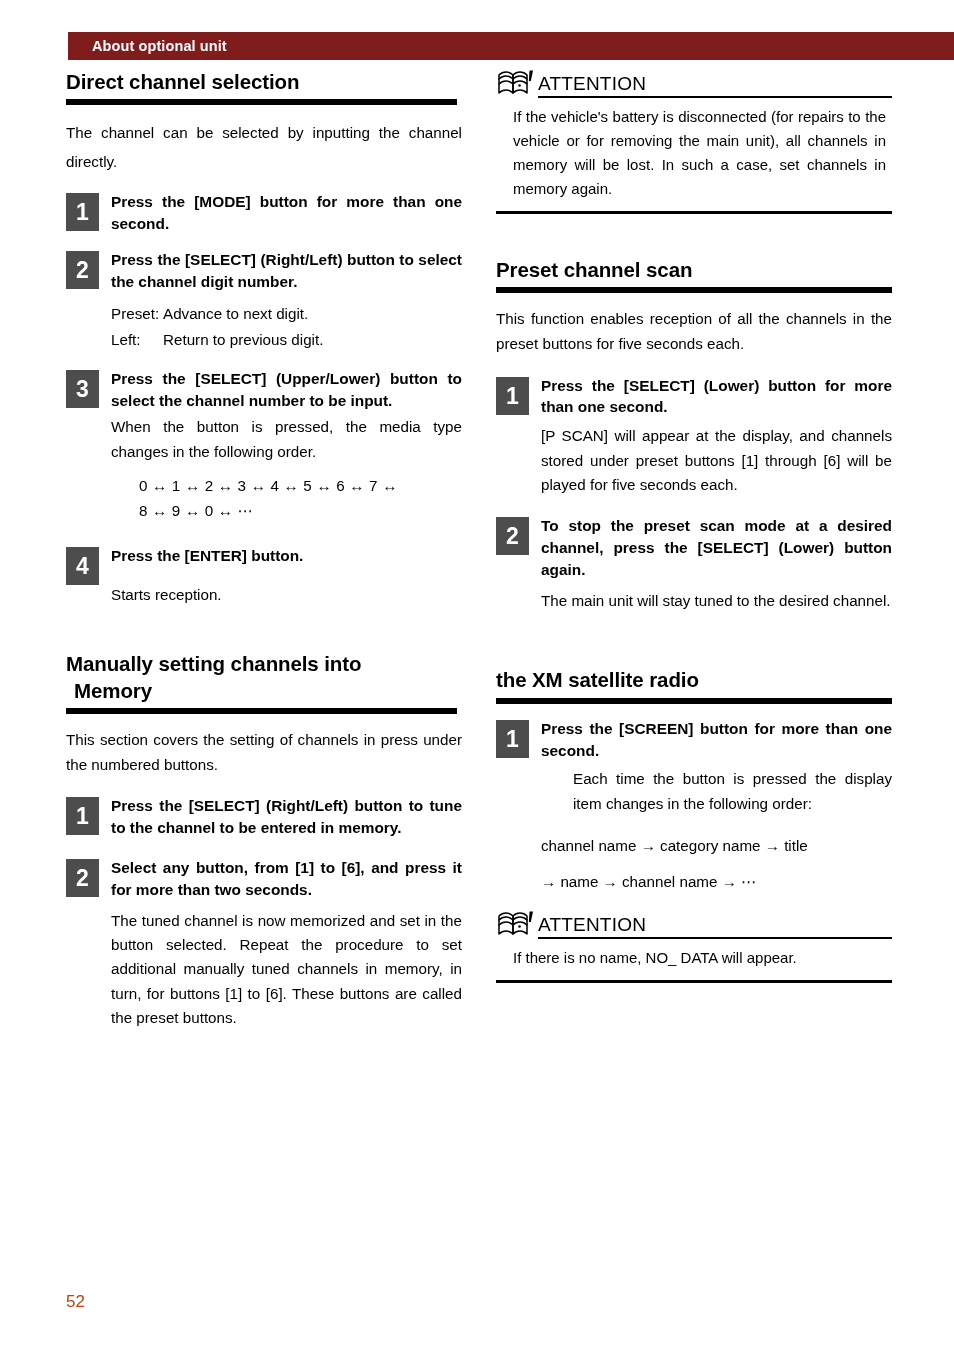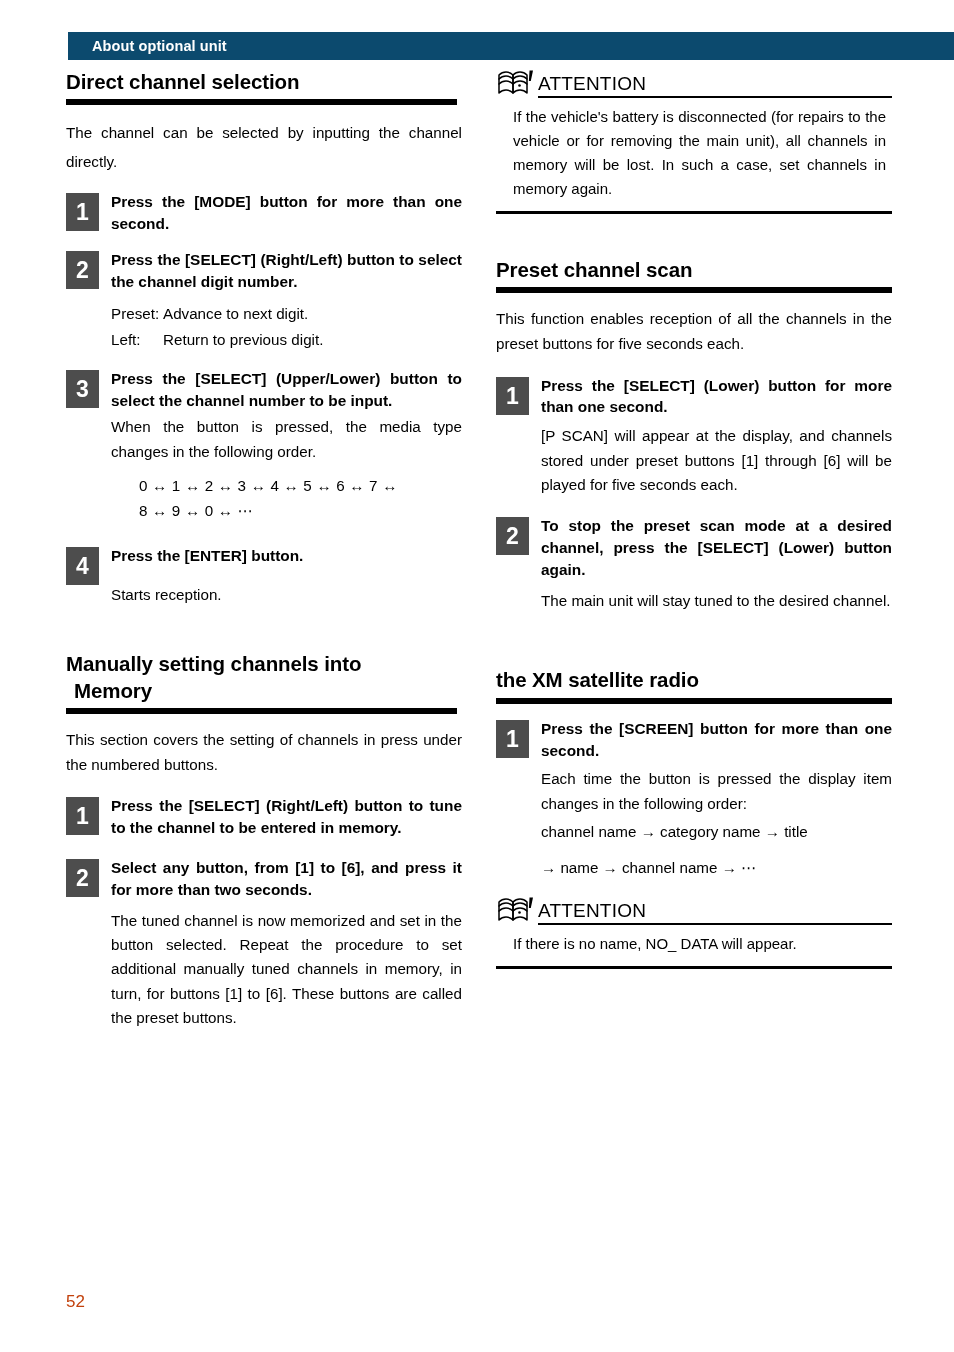--- a/index.html
+++ b/index.html
@@ -16,21 +16,21 @@
     -webkit-font-smoothing: antialiased;
   }
 
   
   .page-header-bar {
     position: absolute;
     left: 68px;
     top: 32px;
     width: 886px;
     height: 28px;
-    background: #0c4a6e;
+    background: #7f1d1d;
   }
   .page-header-bar .hdr-text {
     position: absolute;
     left: 24px;
     top: 50%;
     transform: translateY(-50%);
     color: #ffffff;
     font-size: 14.5px;
     font-weight: bold;
     letter-spacing: .1px;
@@ -305,22 +305,22 @@
 
   <h2 class="section-head">
     <br>
     <span>the XM satellite radio</span>
   </h2>
   <div class="head-rule right-rule"></div>
 
   <div class="step" style="margin-top:12px;">
     <div class="step-badge">1</div>
     <p class="step-title">Press the [SCREEN] button for more than one second.</p>
-    <p class="step-body" style="margin-top:6px;">Each time the button is pressed the display item changes in the following order:</p>
-    <p class="step-body nojust" style="margin-top:4px;">channel name → category name → title</p>
+    <p class="step-body" style="margin-top:6px;margin-left:32px;">Each time the button is pressed the display item changes in the following order:</p>
+    <p class="step-body nojust" style="margin-top:18px;">channel name → category name → title</p>
     <p class="step-body nojust" style="margin-top:12px;">→ name → channel name → ⋯</p>
   </div>
 
   <div class="gap-sm"></div>
 
   <div class="attention">
     <div class="att-head">
       <svg class="att-icon" viewBox="0 0 42 30" aria-hidden="true">
         <g fill="none" stroke="#000000" stroke-width="1.5" stroke-linejoin="round" stroke-linecap="round">
           <path d="M3 7 C7 3, 13 3, 17 7 L17 25 C13 21, 7 21, 3 25 Z"></path>

